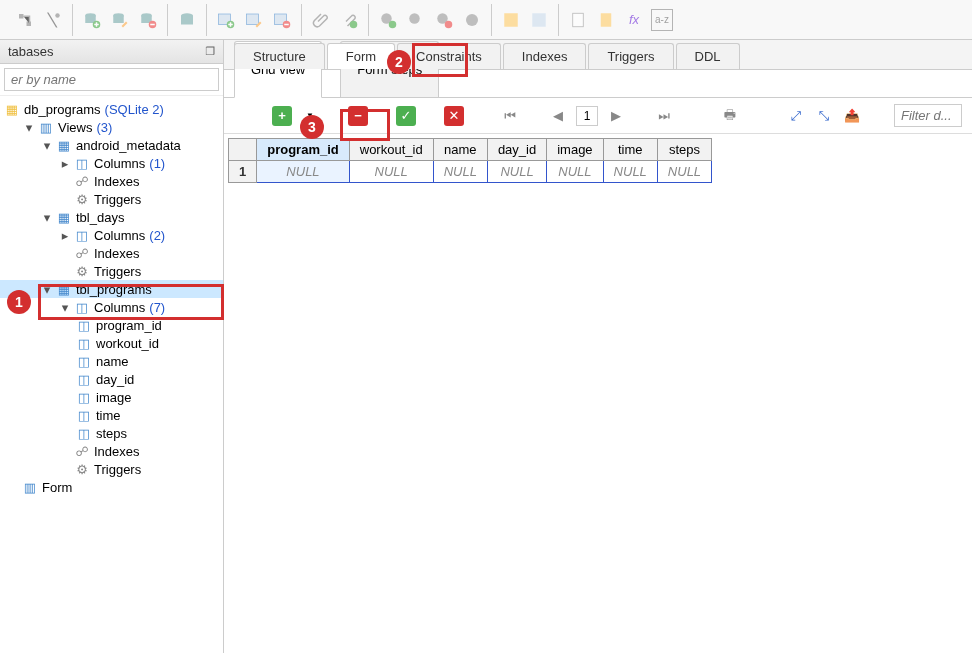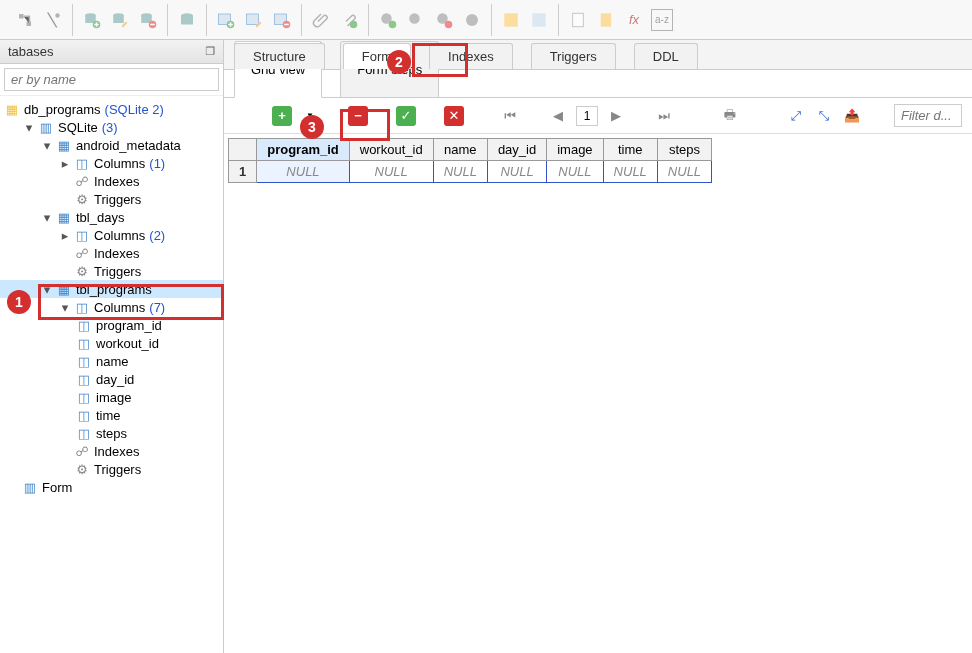--- a/index.html
+++ b/index.html
@@ -21,21 +21,21 @@
 .tree-node { display: flex; align-items: center; padding: 1px 4px; white-space: nowrap; cursor: pointer; }
 .tree-node.selected { background: #cce8ff; }
 .expander { width: 14px; height: 14px; display: inline-flex; align-items: center; justify-content: center; color: #555; margin-right: 2px; }
 .tree-icon { width: 16px; height: 16px; display: inline-flex; align-items: center; justify-content: center; margin-right: 4px; }
 .tree-label { color: #000; }
 .tree-count { color: #2255cc; margin-left: 4px; }
 .indent-0{padding-left:4px}.indent-1{padding-left:22px}.indent-2{padding-left:40px}.indent-3{padding-left:58px}.indent-4{padding-left:76px}
 
 .content { flex: 1; display: flex; flex-direction: column; position: relative; }
 .tabs-main { display: flex; border-bottom: 1px solid #ccc; padding-left: 10px; background: #f4f4f4; height: 30px; align-items: flex-end; }
-.tab { padding: 5px 18px; border: 1px solid #ccc; border-bottom: none; margin-right: 18px; background: #f2f2f2; color: #333; cursor: pointer; border-radius: 3px 3px 0 0; position: relative; }
+.tab { padding: 5px 18px; border: 1px solid #ccc; border-bottom: none; margin-right: 2px; background: #f2f2f2; color: #333; cursor: pointer; border-radius: 3px 3px 0 0; position: relative; }
 .tab.active { background: #fff; }
 .subtabs { display: flex; border-bottom: 1px solid #ccc; padding-left: 10px; background: #fff; height: 28px; align-items: flex-end; }
 .subtab { padding: 20px 16px; border: 1px solid #ccc; border-bottom: none; margin-right: 18px; background: #f2f2f2; cursor: pointer; border-radius: 3px 3px 0 0; }
 .subtab.active { background: #fff; border-bottom: 1px solid #fff; margin-bottom: -1px; }
 
 .data-toolbar { display: flex; align-items: center; padding: 6px 10px; gap: 8px; border-bottom: 1px solid #ddd; background: #fff; }
 .data-toolbar .spacer { width: 12px; }
 .dt-btn { width: 20px; height: 20px; display: flex; align-items: center; justify-content: center; cursor: pointer; border-radius: 3px; }
 .dt-btn.add { background: #4caf50; color: #fff; font-weight: bold; }
 .dt-btn.drop { font-size: 8px; color: #000; }
@@ -186,21 +186,21 @@
     <div class="tb-btn">
         <svg viewBox="0 0 24 24">
           <rect x="5" y="3" width="14" height="18" fill="#fff" stroke="#888"></rect>
         </svg>
       </div>
     <div class="tb-btn">
         <svg viewBox="0 0 24 24">
           <rect x="5" y="3" width="14" height="18" fill="#fc6"></rect>
         </svg>
       </div>
-    <div class="tb-btn" style="font-style:italic;color:#b91c1c">fx</div>
+    <div class="tb-btn" style="font-style:italic;color:#6d28d9">fx</div>
     <div class="tb-btn" style="font-size:10px;border:1px solid #888;color:#666">a-z</div>
   </div>
 </div>
 
 <div class="main">
 
   <div class="sidebar">
     <div class="sidebar-header">
       <span>tabases</span>
       <span style="font-size:11px;color:#666">❐</span>
@@ -210,21 +210,21 @@
     </div>
     <div class="tree">
       <div class="tree-node indent-0">
         <span class="tree-icon db-icon">▦</span>
         <span class="tree-label">db_programs</span>
         <span class="tree-count">(SQLite 2)</span>
       </div>
       <div class="tree-node indent-1">
         <span class="expander">▾</span>
         <span class="tree-icon tbl-icon">▥</span>
-        <span class="tree-label">SQLite</span>
+        <span class="tree-label">Views</span>
         <span class="tree-count">(3)</span>
       </div>
 
       <div class="tree-node indent-2">
         <span class="expander">▾</span>
         <span class="tree-icon tbl-icon">▦</span>
         <span class="tree-label">android_metadata</span>
       </div>
       <div class="tree-node indent-3">
         <span class="expander">▸</span>
@@ -319,20 +319,21 @@
         <span class="tree-icon vw-icon">▥</span>
         <span class="tree-label">Form</span>
       </div>
     </div>
   </div>
 
   <div class="content">
     <div class="tabs-main">
       <div class="tab">Structure</div>
       <div class="tab active">Form</div>
+      <div class="tab">Constraints</div>
       <div class="tab">Indexes</div>
       <div class="tab">Triggers</div>
       <div class="tab">DDL</div>
     </div>
     <div class="subtabs">
       <div class="subtab active">Grid view</div>
       <div class="subtab">Form steps</div>
     </div>
     <div class="data-toolbar">
       <div style="width:30px"></div>

